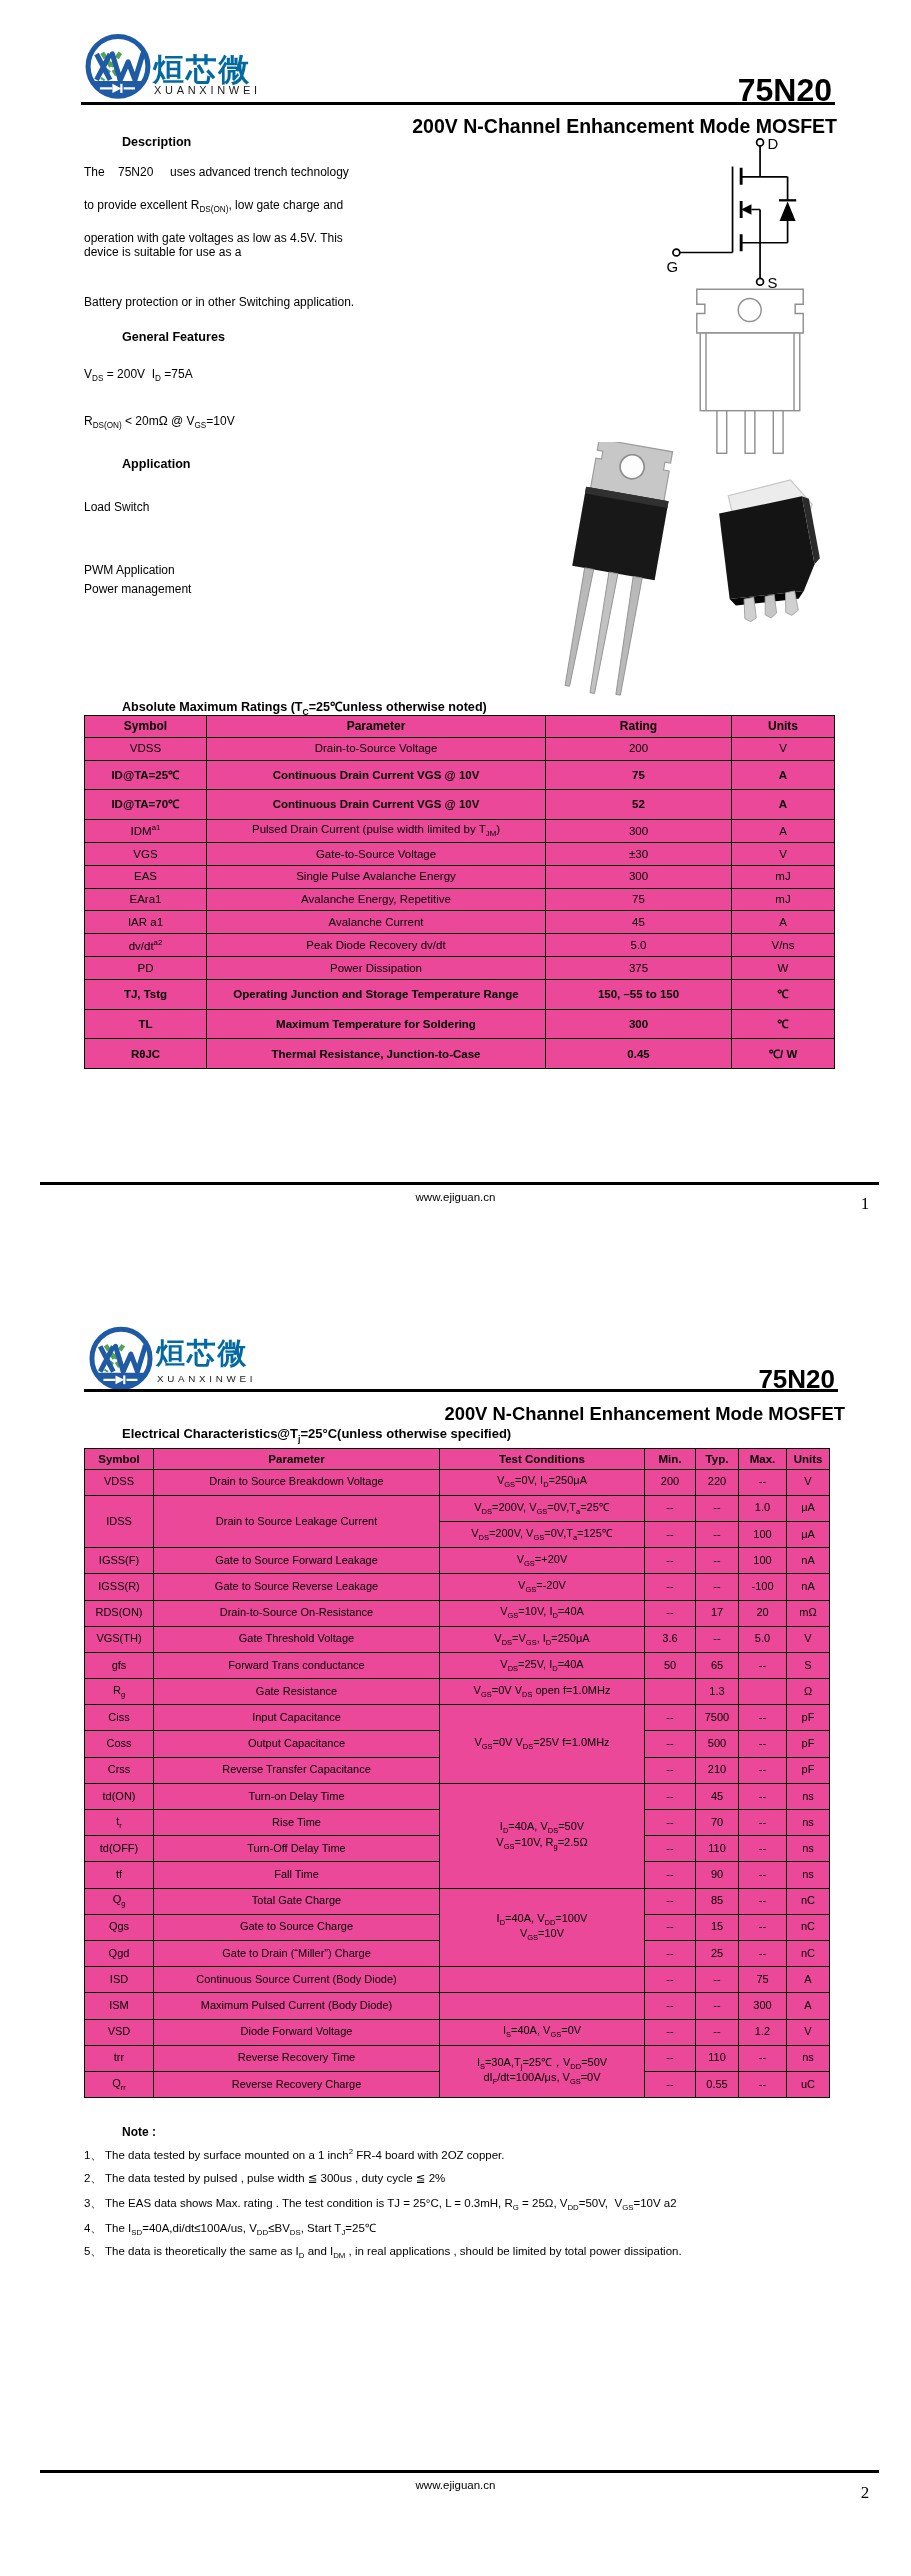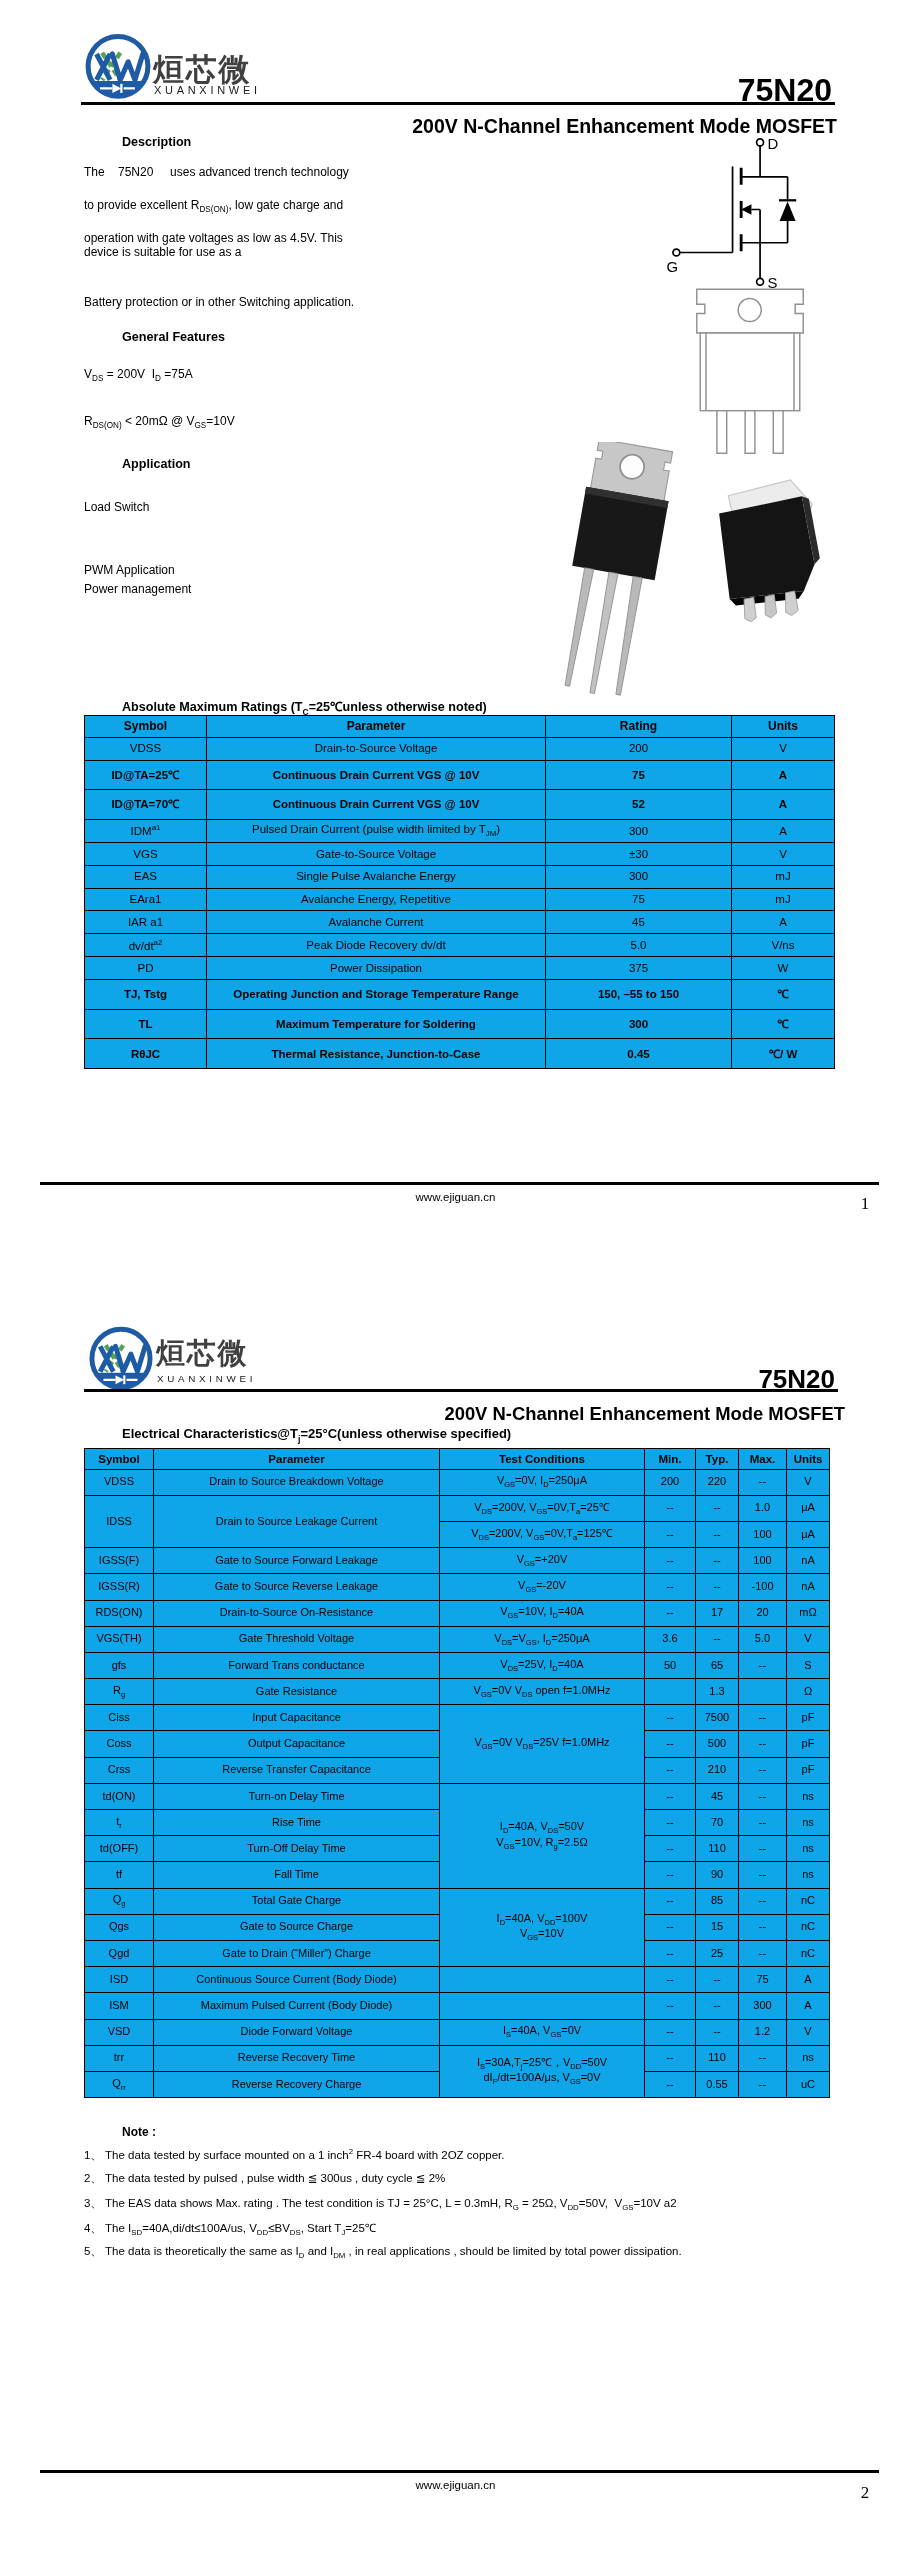--- a/index.html
+++ b/index.html
@@ -1,30 +1,30 @@
 <!DOCTYPE html>
 <html style="font-size:9.2px"><head>
 <meta charset="utf-8">
 <style>
   html,body{margin:0;padding:0;background:#ffffff;}
   .canvas{position:relative;width:911px;height:2576px;background:#fff;
           font-family:"Liberation Sans", sans-serif;color:#000;overflow:hidden;}
   .abs{position:absolute;}
   .rule{position:absolute;background:#000;}
-  .brand-cn{font-weight:bold;letter-spacing:1.7px;color:#404040;}
+  .brand-cn{font-weight:bold;letter-spacing:1.7px;color:#0369a1;}
   .brand-en{letter-spacing:3.7px;color:#1a1a1a;font-weight:500;}
   .partnum{font-weight:bold;text-align:right;letter-spacing:0px;}
   .subtitle{font-weight:bold;text-align:right;}
   .sechead{font-weight:bold;font-size:12.6px;padding-left:38px;}
   .bodyline{font-size:12px;left:84px;position:absolute;white-space:nowrap;}
   .noteline{font-size:11.5px;left:84px;position:absolute;white-space:nowrap;}
   sub{font-size:68%;}
   sup{font-size:68%;margin-top:19px;}
   
-  .ds{border-collapse:collapse;table-layout:fixed;position:absolute;background:#0ea5e9;}
+  .ds{border-collapse:collapse;table-layout:fixed;position:absolute;background:#ec4899;}
   .ds th,.ds td{border:1.1px solid #000;text-align:center;vertical-align:middle;
       padding:0.6px 2.3px;font-size:11px;line-height:1.25;overflow:hidden;}
   .ds th{font-weight:bold;}
   .amr th,.amr td{border-top-width:1.7px;border-bottom-width:1.7px;}
   .amr th{font-size:12px;height:19.5px;}
   .amr td{height:20.7px;font-size:11.5px;}
   .amr tr.tall td{height:27.5px;font-weight:bold;}
   .ec th{height:18.4px;font-size:11.5px;}
   .ec td{height:24px;}
   .footer-url{position:absolute;left:0;width:911px;text-align:center;font-size:11.5px;}

